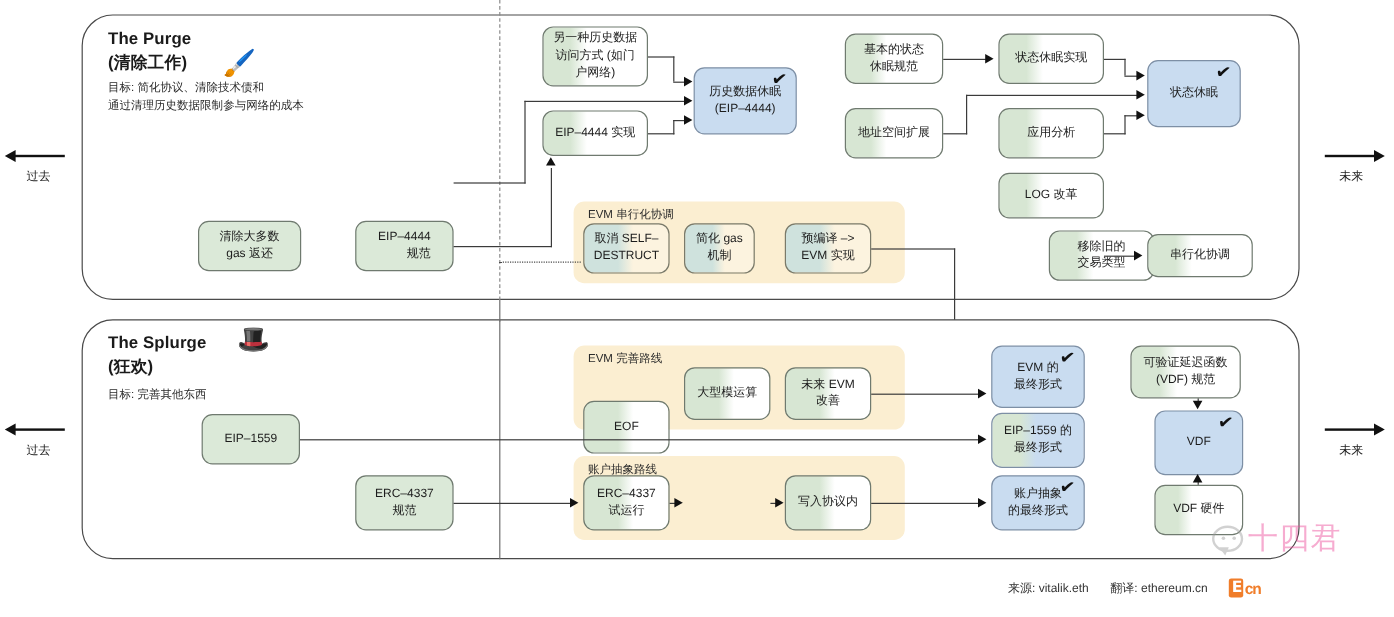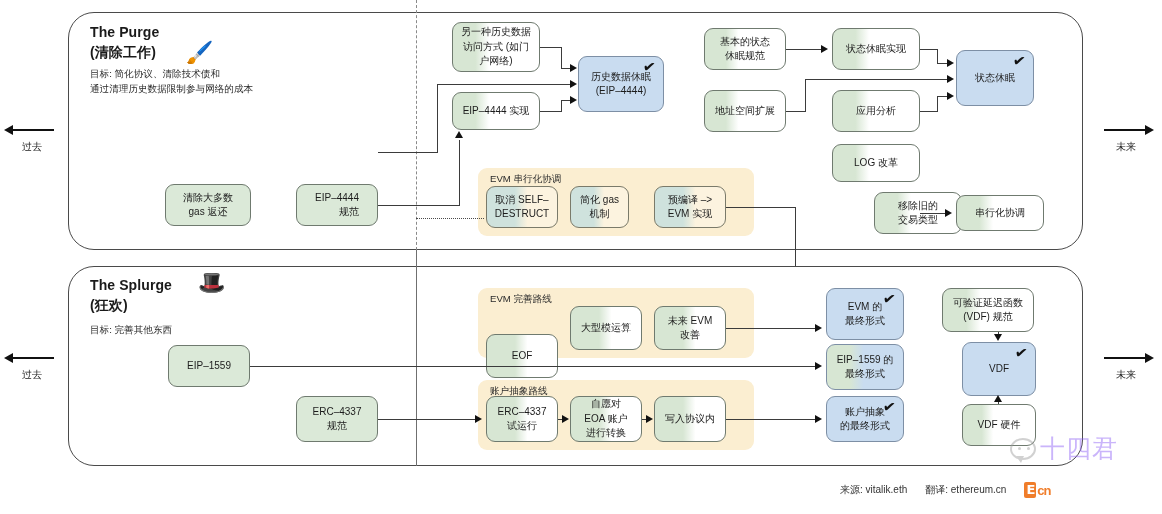--- a/index.html
+++ b/index.html
@@ -126,21 +126,21 @@
   }
   #ecn-logo .cn { color:#f07d2a; }
 
   
   #watermark {
     position:absolute; left:1010px; top:432px;
     display:flex; align-items:center; gap:4px;
     opacity:.45;
   }
   #watermark .wm-text {
-    font-size:25px; color:#8b5cf6; letter-spacing:1px;
+    font-size:25px; color:#ec4899; letter-spacing:1px;
     font-family:"DejaVu Sans",sans-serif;
   }
   #watermark .wm-icon {
     width:26px; height:22px; border:2px solid #9a9a9a; border-radius:50%;
     position:relative;
   }
   #watermark .wm-icon::after{
     content:""; position:absolute; left:4px; bottom:-5px;
     border-left:5px solid transparent; border-right:3px solid transparent;
     border-top:7px solid #9a9a9a;
@@ -332,25 +332,20 @@
     <span>未来 EVM
 改善</span>
   </div>
 
   <div class="group" style="left:478px; top:380px; width:276px; height:70px;">
     <div class="group-label">账户抽象路线</div>
   </div>
   <div class="node gradg" style="left:486px; top:396px; width:72px; height:46px;">
     <span>ERC–4337
 试运行</span>
-  </div>
-  <div class="node gradg" style="left:570px; top:396px; width:72px; height:46px;">
-    <span>自愿对
-EOA 账户
-进行转换</span>
   </div>
   <div class="node gradg" style="left:654px; top:396px; width:72px; height:46px;">
     <span>写入协议内</span>
   </div>
 
   <div class="node green" style="left:168px; top:345px; width:82px; height:42px;">
     <span>EIP–1559</span>
   </div>
   <div class="node green" style="left:296px; top:396px; width:82px; height:46px;">
     <span>ERC–4337

